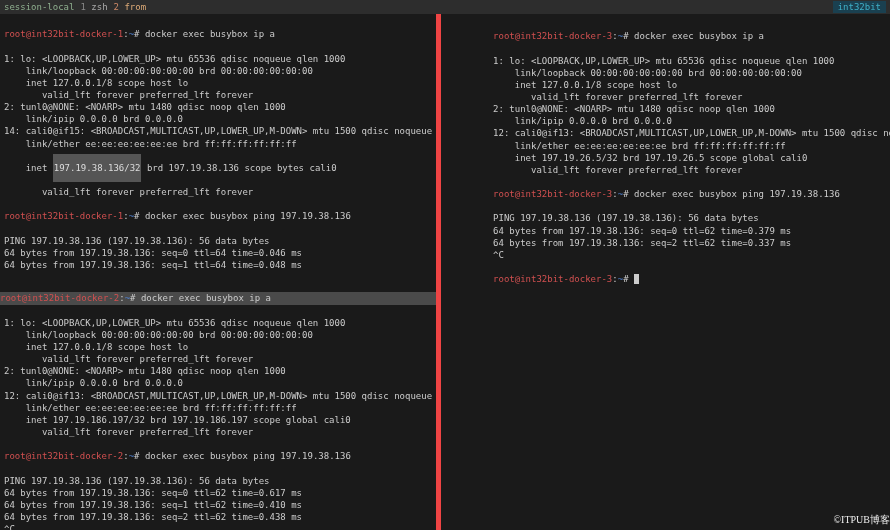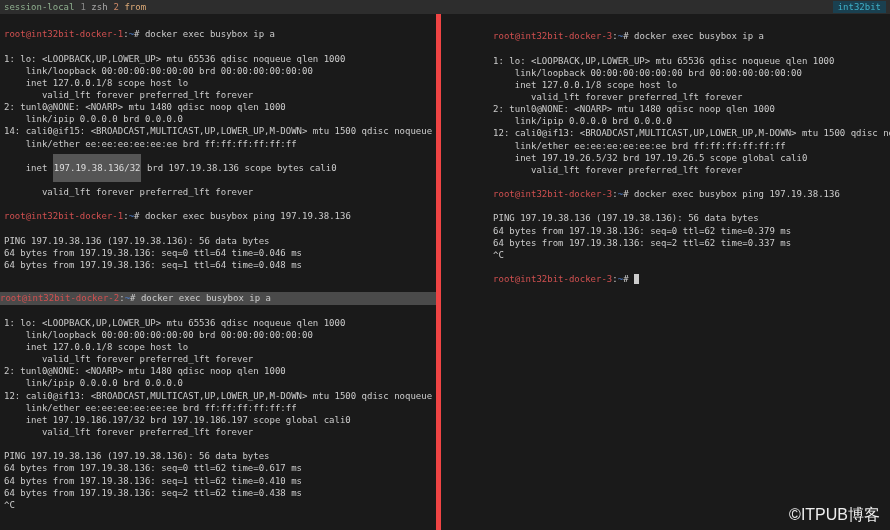--- a/index.html
+++ b/index.html
@@ -64,24 +64,24 @@
     .cursor {
       display: inline-block;
       width: 5px;
       height: 10px;
       background: #ccc;
       vertical-align: text-bottom;
     }
     .watermark {
       position: absolute;
       bottom: 4px;
-      right: 10px;
+      right: 0;
       color: #eee;
-      font-size: 16px;
-      font-family: Liberation Sans, sans-serif;
+      font-size: 10px;
+      font-family: Liberation Serif, serif;
     }
     .line { display: block; }
   </style>
 </head>
 <body>
 
 <div class="statusbar">
   <div class="statusbar-left">
     <span class="sess-label">session-local</span>
     <span><span class="sess-num">1</span> <span class="sess-zsh">zsh</span></span>
@@ -99,20 +99,21 @@
 <span class="line"><span>    inet </span><span class="highlight">197.19.38.136/32</span><span> brd 197.19.38.136 scope bytes cali0</span></span>
 <span class="line">       valid_lft forever preferred_lft forever</span>
 <span class="line"><span class="host-red">root@int32bit-docker-1</span><span>:</span><span class="path-blue">~</span><span>#</span> <span class="cmd">docker exec busybox ping 197.19.38.136</span></span>
 <span><span class="line">PING 197.19.38.136 (197.19.38.136): 56 data bytes</span><span class="line">64 bytes from 197.19.38.136: seq=0 ttl=64 time=0.046 ms</span><span class="line">64 bytes from 197.19.38.136: seq=1 ttl=64 time=0.048 ms</span></span>
 
     </div>
 
     <div class="pane pane-bottom">
 <span class="line prompt-line"><span class="host-red">root@int32bit-docker-2</span><span>:</span><span class="path-blue">~</span><span>#</span> <span class="cmd">docker exec busybox ip a</span></span>
 <span><span class="line">1: lo: &lt;LOOPBACK,UP,LOWER_UP&gt; mtu 65536 qdisc noqueue qlen 1000</span><span class="line">    link/loopback 00:00:00:00:00:00 brd 00:00:00:00:00:00</span><span class="line">    inet 127.0.0.1/8 scope host lo</span><span class="line">       valid_lft forever preferred_lft forever</span><span class="line">2: tunl0@NONE: &lt;NOARP&gt; mtu 1480 qdisc noop qlen 1000</span><span class="line">    link/ipip 0.0.0.0 brd 0.0.0.0</span><span class="line">12: cali0@if13: &lt;BROADCAST,MULTICAST,UP,LOWER_UP,M-DOWN&gt; mtu 1500 qdisc noqueue</span><span class="line">    link/ether ee:ee:ee:ee:ee:ee brd ff:ff:ff:ff:ff:ff</span><span class="line">    inet 197.19.186.197/32 brd 197.19.186.197 scope global cali0</span><span class="line">       valid_lft forever preferred_lft forever</span></span>
+<span class="line"><span class="host-red">root@int32bit-docker-2</span><span>:</span><span class="path-blue">~</span><span>#</span> <span class="cmd">docker exec busybox ping 197.19.38.136</span></span>
 <span><span class="line">PING 197.19.38.136 (197.19.38.136): 56 data bytes</span><span class="line">64 bytes from 197.19.38.136: seq=0 ttl=62 time=0.617 ms</span><span class="line">64 bytes from 197.19.38.136: seq=1 ttl=62 time=0.410 ms</span><span class="line">64 bytes from 197.19.38.136: seq=2 ttl=62 time=0.438 ms</span><span class="line">^C</span></span>
 
     </div>
   </div>
 
   <div class="right-col">
     <div class="pane">
 <span class="line"><span class="host-red">root@int32bit-docker-3</span><span>:</span><span class="path-blue">~</span><span>#</span> <span class="cmd">docker exec busybox ip a</span></span>
 <span><span class="line">1: lo: &lt;LOOPBACK,UP,LOWER_UP&gt; mtu 65536 qdisc noqueue qlen 1000</span><span class="line">    link/loopback 00:00:00:00:00:00 brd 00:00:00:00:00:00</span><span class="line">    inet 127.0.0.1/8 scope host lo</span><span class="line">       valid_lft forever preferred_lft forever</span><span class="line">2: tunl0@NONE: &lt;NOARP&gt; mtu 1480 qdisc noop qlen 1000</span><span class="line">    link/ipip 0.0.0.0 brd 0.0.0.0</span><span class="line">12: cali0@if13: &lt;BROADCAST,MULTICAST,UP,LOWER_UP,M-DOWN&gt; mtu 1500 qdisc noqueue</span><span class="line">    link/ether ee:ee:ee:ee:ee:ee brd ff:ff:ff:ff:ff:ff</span><span class="line">    inet 197.19.26.5/32 brd 197.19.26.5 scope global cali0</span><span class="line">       valid_lft forever preferred_lft forever</span></span>
 <span class="line"><span class="host-red">root@int32bit-docker-3</span><span>:</span><span class="path-blue">~</span><span>#</span> <span class="cmd">docker exec busybox ping 197.19.38.136</span></span>

